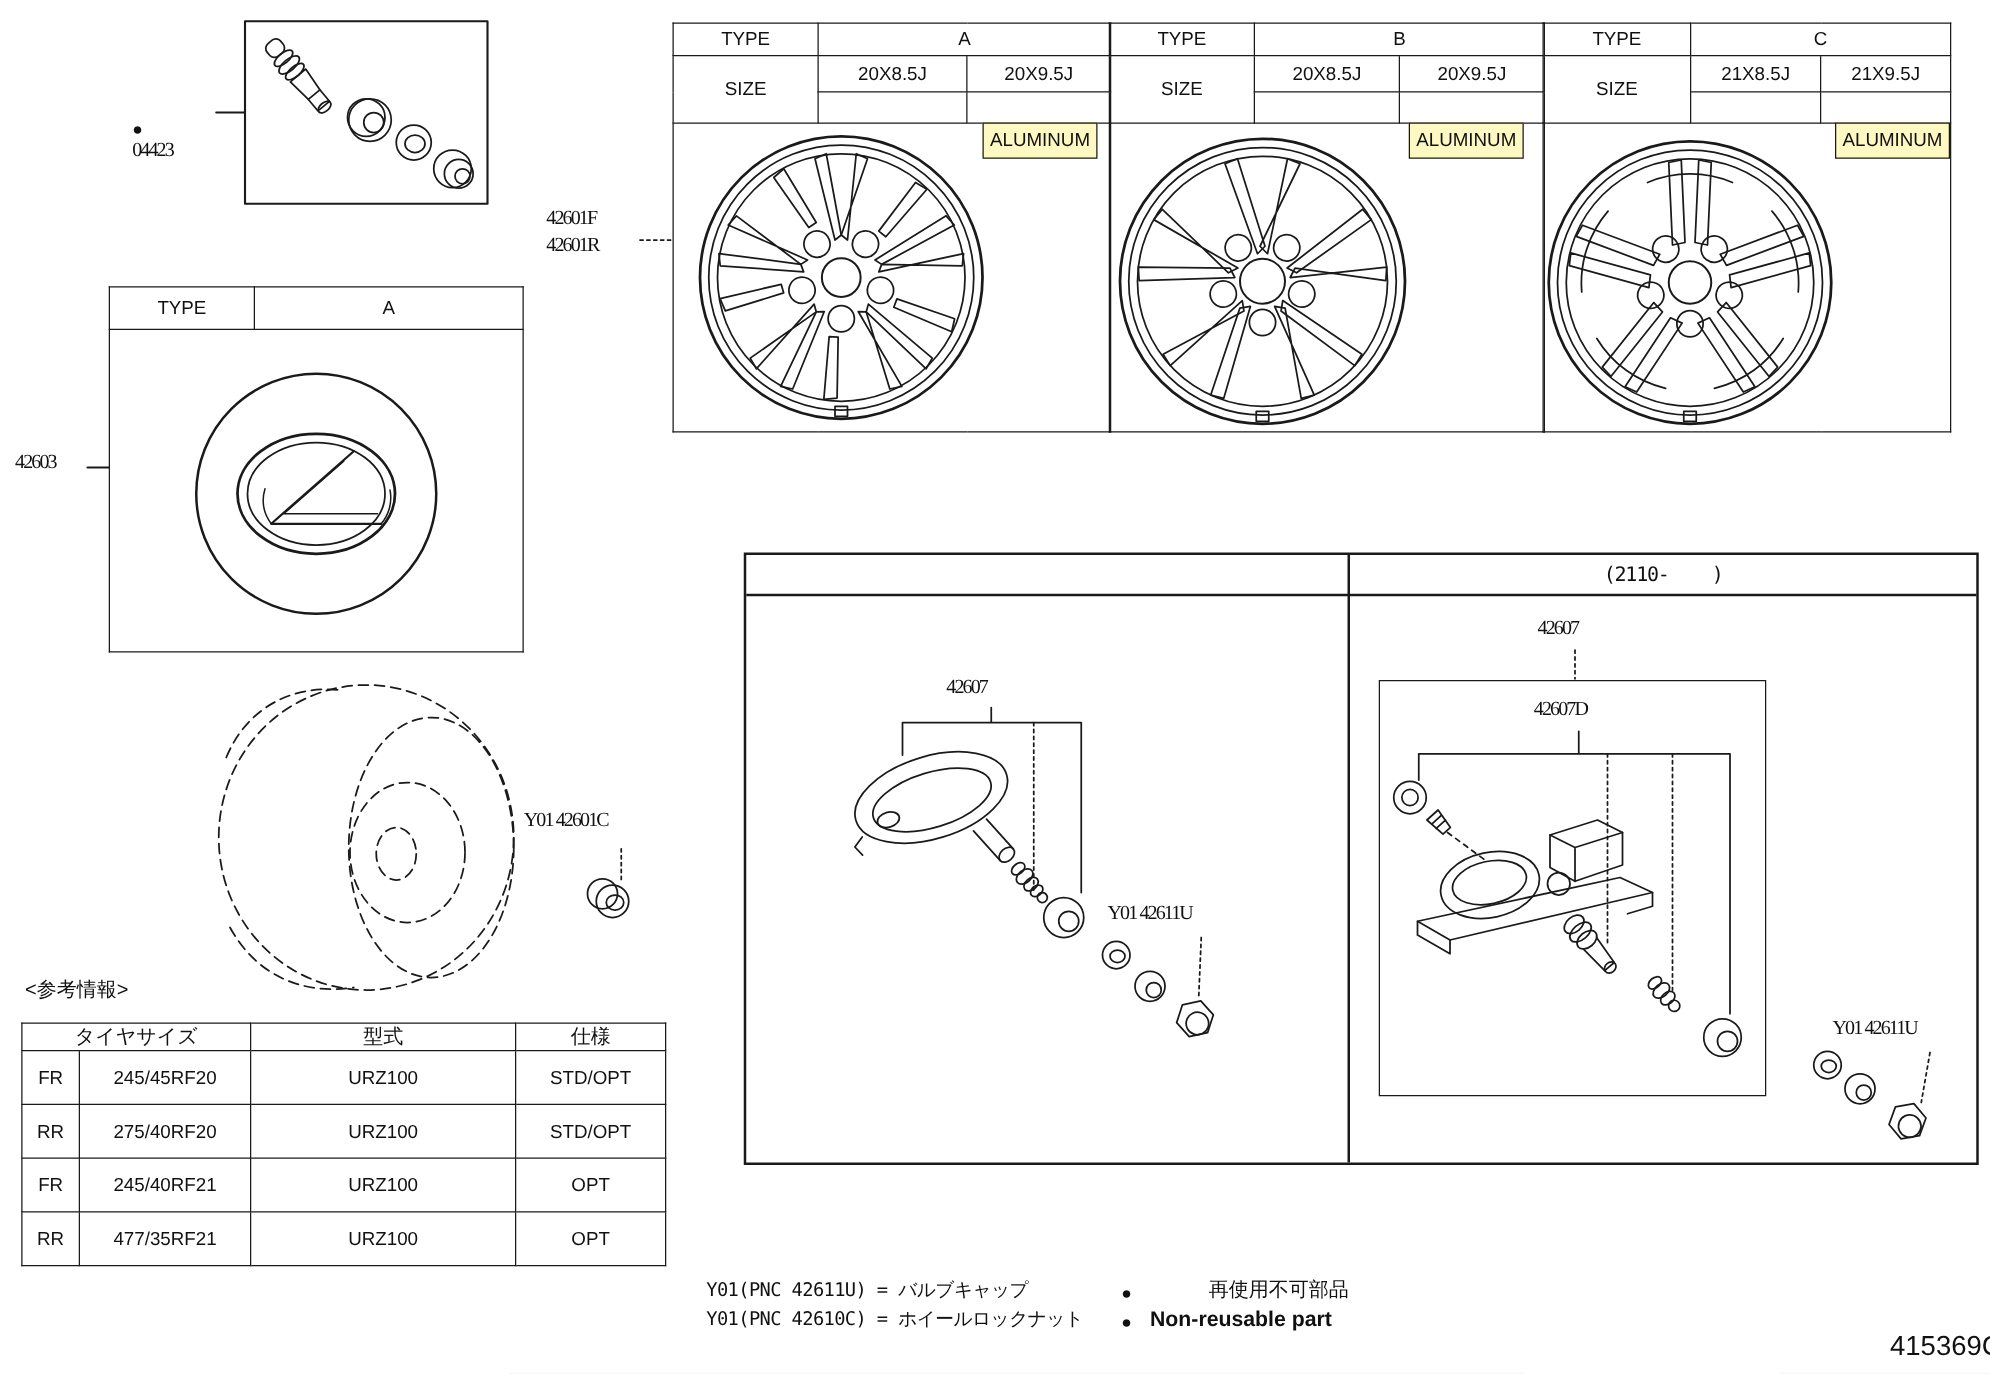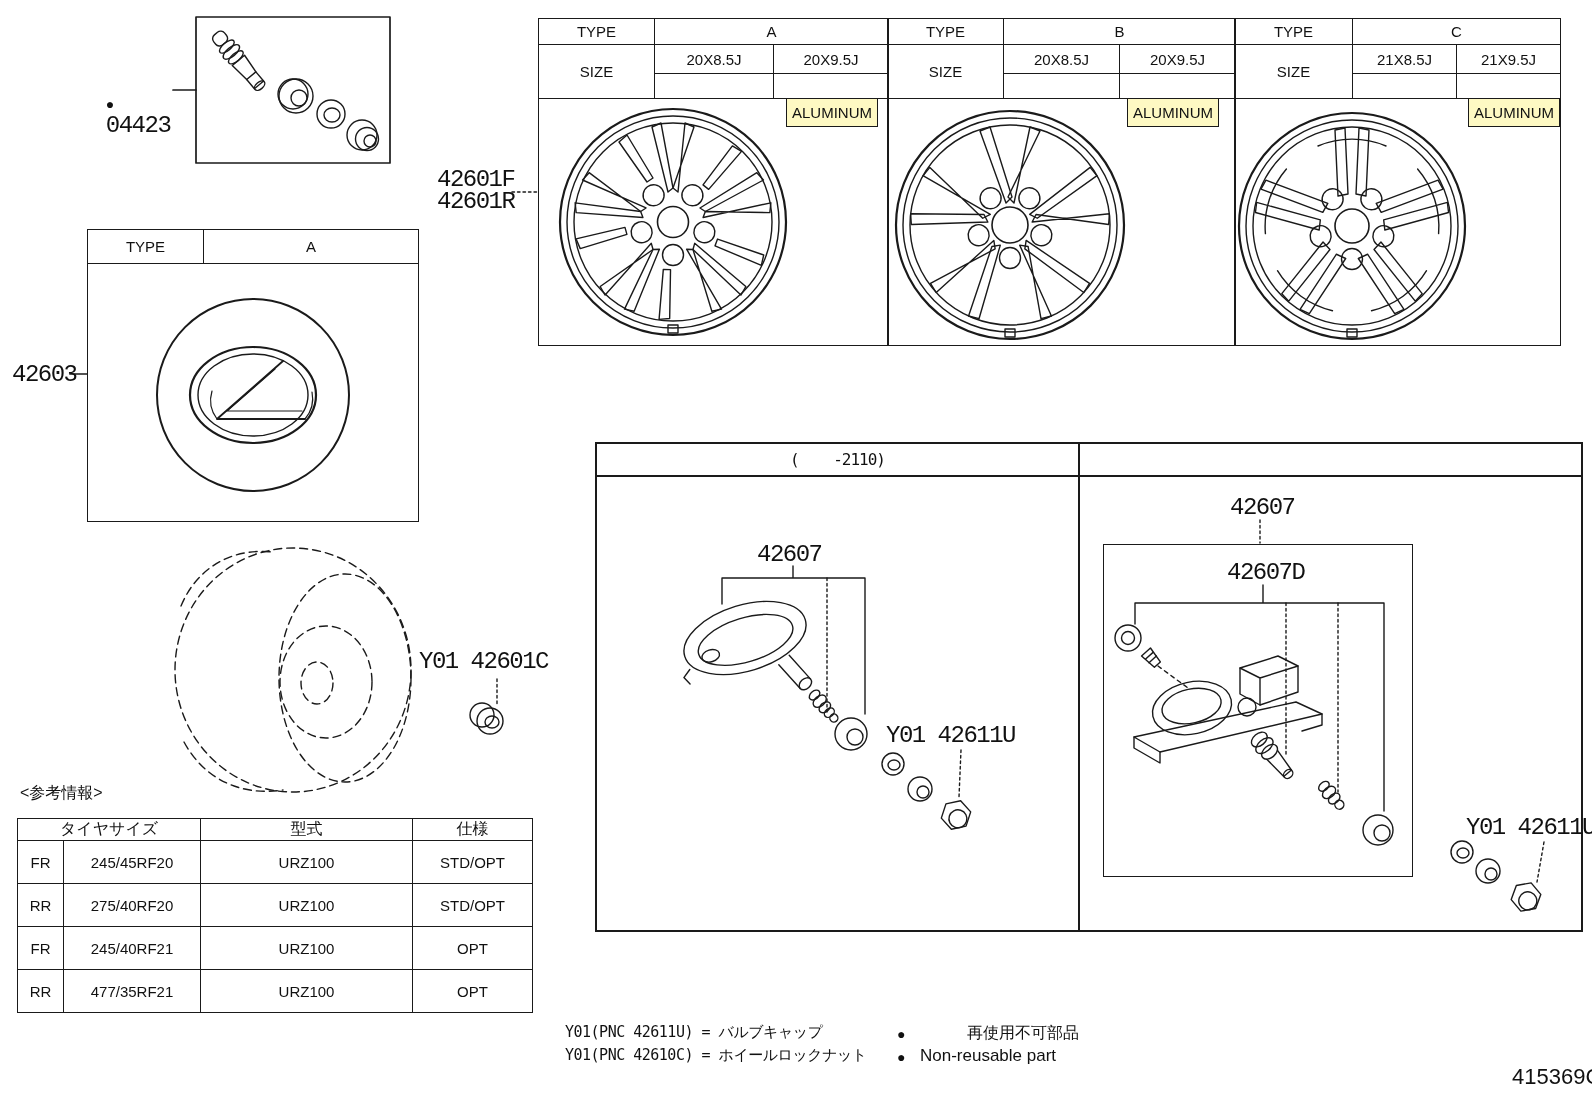--- a/index.html
+++ b/index.html
@@ -2,21 +2,21 @@
 <html><head>
 <meta charset="utf-8">
 <style>
   html,body{margin:0;padding:0;background:#e8e8e8;}
   .sheet{
     position:relative;width:1592px;height:1099px;background:#ffffff;
     font-family:"Liberation Sans",sans-serif;color:#111;overflow:hidden;
   }
   svg{position:absolute;left:0;top:0;z-index:1;}
   .lbl{position:absolute;z-index:3;white-space:pre;line-height:1.05;}
-  .pn{font-family:Liberation Mono, monospace;font-size:24px;letter-spacing:-1.5px;font-weight:500;}
+  .pn{font-family:Liberation Serif, serif;font-size:16px;letter-spacing:-1.5px;font-weight:500;}
   .jp{font-size:16px;}
   .note{font-family:"DejaVu Sans Mono","Liberation Mono",monospace;font-size:15px;letter-spacing:-0.5px;}
   .bullet{font-size:14px;}
   table{position:absolute;z-index:2;border-collapse:collapse;table-layout:fixed;background:transparent;}
   td,th{border:1.6px solid #1a1a1a;padding:0;text-align:center;vertical-align:middle;
         font-size:15px;font-weight:normal;background:transparent;}
   .wheel-cell{position:relative;}
   .alum{position:absolute;top:-1px;height:27px;line-height:27px;border:1.6px solid #1a1a1a;
         padding:0 5px;font-size:15px;background:#fef9c3;z-index:3;}
   .bigbox{position:absolute;z-index:2;border:2px solid #1a1a1a;}
@@ -357,21 +357,21 @@
     </tr>
     <tr style="height:258px">
           <td colspan="2"></td>
         </tr>
   </tbody>
     </table>
 
   <div class="bigbox" style="left:595px;top:442px;width:984px;height:486px;">
     <div class="hline"></div>
     <div class="vline"></div>
-    <div class="hdr" style="left:0;width:481px;">(    -2110)</div>
+    <div class="hdr" style="left:483px;right:0;">(2110-    )</div>
   </div>
   <div class="innerbox" style="left:1103px;top:544px;width:308px;height:331px;"></div>
 
   <div class="lbl refttl" style="left:20px;top:785px;">&lt;参考情報&gt;</div>
   <table style="left:17px;top:818px;width:515px;">
     <colgroup>
         <col style="width:46px">
         <col style="width:137px">
         <col style="width:212px">
         <col style="width:120px">
@@ -421,16 +421,16 @@
   <div class="lbl pn" style="left:886px;top:723px;">Y01 42611U</div>
   <div class="lbl pn" style="left:1230px;top:495px;">42607</div>
   <div class="lbl pn" style="left:1227px;top:560px;">42607D</div>
   <div class="lbl pn" style="left:1466px;top:815px;">Y01 42611U</div>
 
   <div class="lbl note" style="left:565px;top:1025px;">Y01(PNC 42611U) = バルブキャップ</div>
   <div class="lbl note" style="left:565px;top:1048px;text-align:right;">Y01(PNC 42610C) = ホイールロックナット</div>
   <div class="lbl bullet" style="left:897px;top:1027px;">●</div>
   <div class="lbl jp" style="left:920px;top:1025px;margin-left:47px;">再使用不可部品</div>
   <div class="lbl bullet" style="left:897px;top:1050px;">●</div>
-  <div class="lbl" style="left:920px;top:1047px;font-size:17px;">Non-reusable part</div>
+  <div class="lbl" style="left:920px;top:1047px;font-size:17px;font-weight:bold;">Non-reusable part</div>
   <div class="lbl" style="left:1512px;top:1065px;font-size:22px;">415369C</div>
 
 </div>
 
 </body></html>

